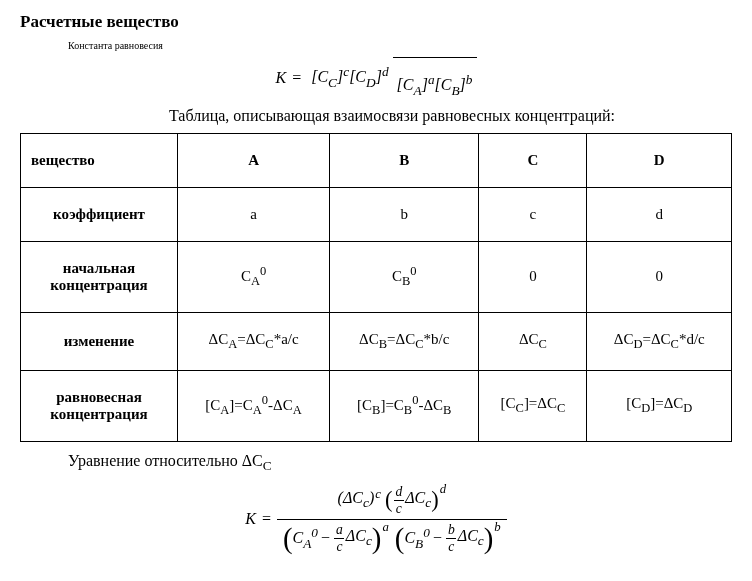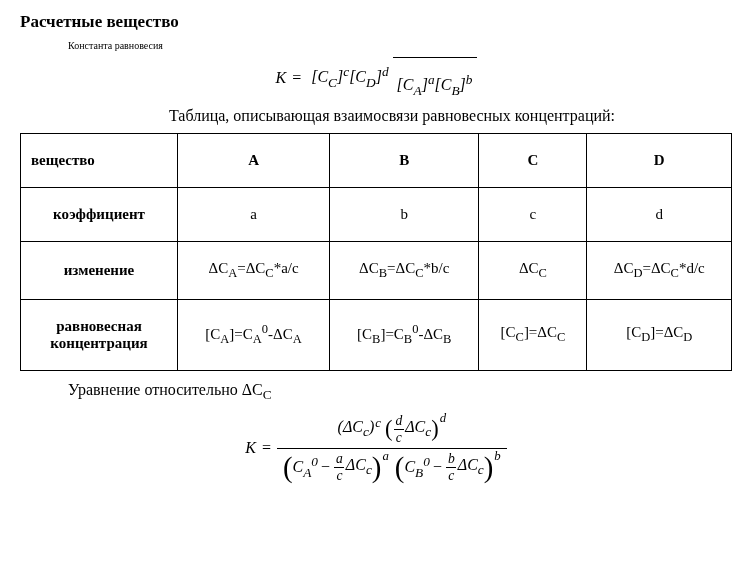--- a/index.html
+++ b/index.html
@@ -178,20 +178,27 @@
   <tbody>
 
   <tr>
         <td class="rowhead"><span class="rowhead-inner">коэффициент</span></td>
         <td>a</td>
         <td>b</td>
         <td>c</td>
         <td>d</td>
       </tr>
       <tr>
+        <td class="rowhead"><span class="rowhead-inner">начальная<br>концентрация</span></td>
+        <td>C<sub>A</sub><sup>0</sup></td>
+        <td>C<sub>B</sub><sup>0</sup></td>
+        <td>0</td>
+        <td>0</td>
+      </tr>
+      <tr>
         <td class="rowhead"><span class="rowhead-inner">изменение</span></td>
         <td>ΔC<sub>A</sub>=ΔC<sub>C</sub>*a/c</td>
         <td>ΔC<sub>B</sub>=ΔC<sub>C</sub>*b/c</td>
         <td>ΔC<sub>C</sub></td>
         <td>ΔC<sub>D</sub>=ΔC<sub>C</sub>*d/c</td>
       </tr>
       <tr>
         <td class="rowhead"><span class="rowhead-inner">равновесная<br>концентрация</span></td>
         <td>[C<sub>A</sub>]=C<sub>A</sub><sup>0</sup>-ΔC<sub>A</sub></td>
         <td>[C<sub>B</sub>]=C<sub>B</sub><sup>0</sup>-ΔC<sub>B</sub></td>

